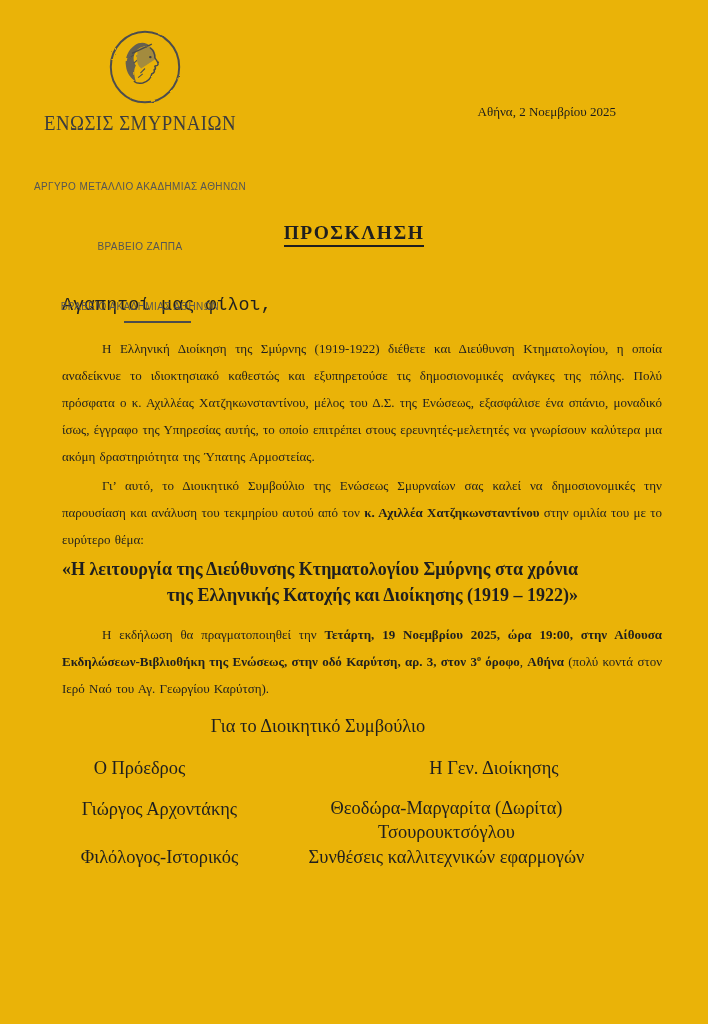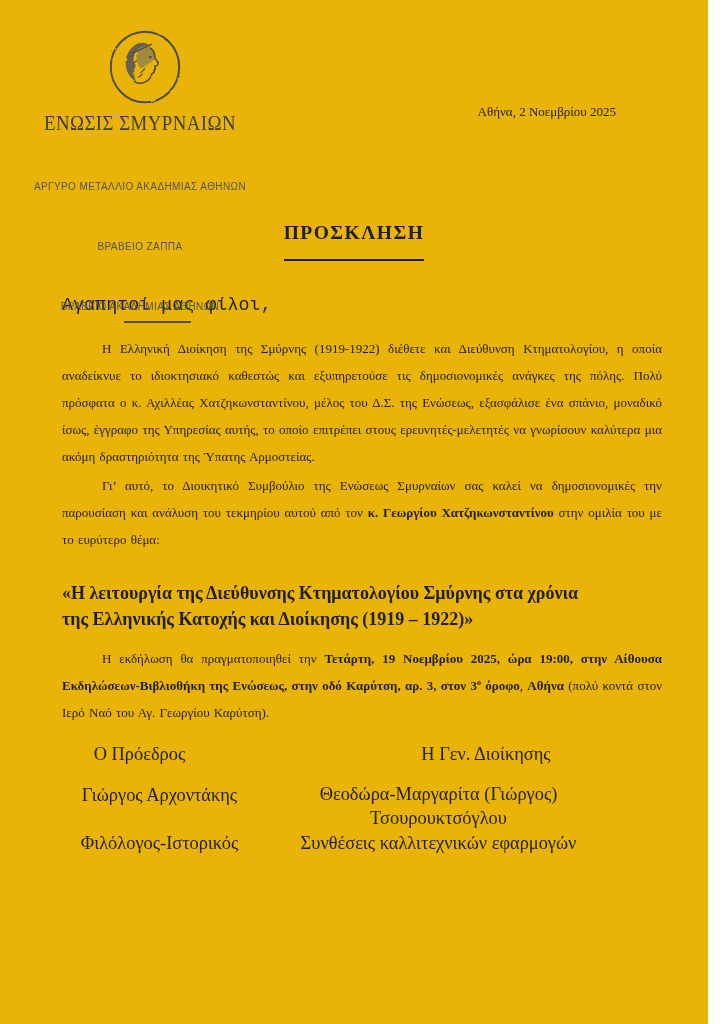--- a/index.html
+++ b/index.html
@@ -37,51 +37,51 @@
   }
   .date-line{
     position:absolute;top:104px;right:92px;
     font-size:13px;white-space:nowrap;color:#1c1c1c;
   }
   
   .doc-title{
     text-align:center;margin:0 63px;height:34px;
     font-size:19.5px;font-weight:bold;letter-spacing:1.5px;
   }
-  .doc-title span{border-bottom:2.5px solid #1f1f1f;padding-bottom:16px;}
+  .doc-title span{border-bottom:2.5px solid #1f1f1f;padding-bottom:2px;}
   
   .content{margin:0 62px;width:600px;}
   .salutation{
     margin:36px 0 16px 0;
     font-size:18.4px;line-height:27px;font-family:Liberation Mono, monospace;
   }
   .para{
     margin:0;
     font-size:13px;line-height:27px;
     text-align:justify;text-indent:40px;
     word-spacing:1px;
   }
   .para + .para{margin-top:2px;}
   .theme{
-    margin:27px 0 13px 0;padding-right:84px;
-    text-align:left;font-weight:bold;
+    margin:3px 0 13px 0;padding-right:84px;
+    text-align:right;font-weight:bold;
     font-size:18px;line-height:26px;
   }
   .theme div{white-space:nowrap;}
   .para-event{margin-top:2px;}
   .for-board{
     margin-top:11px;padding-right:88px;
     text-align:center;font-size:18.4px;line-height:27px;
   }
   
   .sig-grid{
     margin-top:15px;
     display:grid;
     grid-template-columns:195px 355px;
-    column-gap:4px;
+    column-gap:12px;
     font-size:18.4px;line-height:26px;
   }
   .sig-cell{text-align:center;}
   .role-left{padding-right:40px;margin-bottom:15px;}
   .role-right{padding-left:95px;margin-bottom:15px;}
   .sig-name-2line div{line-height:24px;}
   .sig-title-row{}
   sup{font-size:.62em;line-height:0;}
   .b{font-weight:bold;}
 </style>
@@ -120,37 +120,38 @@
 
   <div class="doc-title">
     <span>ΠΡΟΣΚΛΗΣΗ</span>
   </div>
 
   <div class="content">
     <p class="salutation">Αγαπητοί μας φίλοι,</p>
 
     <p class="para">Η Ελληνική Διοίκηση της Σμύρνης (1919-1922) διέθετε και Διεύθυνση Κτηματολογίου, η οποία αναδείκνυε το ιδιοκτησιακό καθεστώς και εξυπηρετούσε τις δημοσιονομικές ανάγκες της πόλης. Πολύ πρόσφατα ο κ. Αχιλλέας Χατζηκωνσταντίνου, μέλος του Δ.Σ. της Ενώσεως, εξασφάλισε ένα σπάνιο, μοναδικό ίσως, έγγραφο της Υπηρεσίας αυτής, το οποίο επιτρέπει στους ερευνητές-μελετητές να γνωρίσουν καλύτερα μια ακόμη δραστηριότητα της Ύπατης Αρμοστείας.</p>
 
-    <p class="para"><span>Γι’ αυτό, το Διοικητικό Συμβούλιο της Ενώσεως Σμυρναίων σας καλεί να δημοσιονομικές την παρουσίαση και ανάλυση του τεκμηρίου αυτού από τον </span><span class="b">κ. Γεωργίου Χατζηκωνσταντίνου</span><span> στην ομιλία του με το ευρύτερο θέμα:</span></p>
+    <p class="para"><span>Γι’ αυτό, το Διοικητικό Συμβούλιο της Ενώσεως Σμυρναίων σας καλεί να δημοσιονομικές την παρουσίαση και ανάλυση του τεκμηρίου αυτού από τον </span><span class="b">κ. Αχιλλέα Χατζηκωνσταντίνου</span><span> στην ομιλία του με το ευρύτερο θέμα:</span></p>
 
     <div class="theme">
       <div>«Η λειτουργία της Διεύθυνσης Κτηματολογίου Σμύρνης στα χρόνια</div>
       <div>της Ελληνικής Κατοχής και Διοίκησης (1919 – 1922)»</div>
     </div>
 
     <p class="para para-event"><span>Η εκδήλωση θα πραγματοποιηθεί την </span><span class="b">Τετάρτη, 19 Νοεμβρίου 2025, ώρα 19:00, στην Αίθουσα Εκδηλώσεων-Βιβλιοθήκη της Ενώσεως, στην οδό Καρύτση, αρ. 3, στον 3</span><sup class="b">ο</sup><span class="b"> όροφο</span><span>, </span><span class="b">Αθήνα</span><span> (πολύ κοντά στον Ιερό Ναό του Αγ. Γεωργίου Καρύτση).</span></p>
 
+    <div class="for-board">Για το Διοικητικό Συμβούλιο</div>
 
     <div class="sig-grid">
       <div class="sig-cell role-left">Ο Πρόεδρος</div>
       <div class="sig-cell role-right">Η Γεν. Διοίκησης</div>
 
       <div class="sig-cell">Γιώργος Αρχοντάκης</div>
       <div class="sig-cell sig-name-2line">
-        <div>Θεοδώρα-Μαργαρίτα (Γιώργος)</div>
+        <div>Θεοδώρα-Μαργαρίτα (Δωρίτα)</div>
         <div>Τσουρουκτσόγλου</div>
       </div>
 
       <div class="sig-cell sig-title-row">Φιλόλογος-Ιστορικός</div>
       <div class="sig-cell sig-title-row">Συνθέσεις καλλιτεχνικών εφαρμογών</div>
     </div>
   </div>
 
 </div>
 

